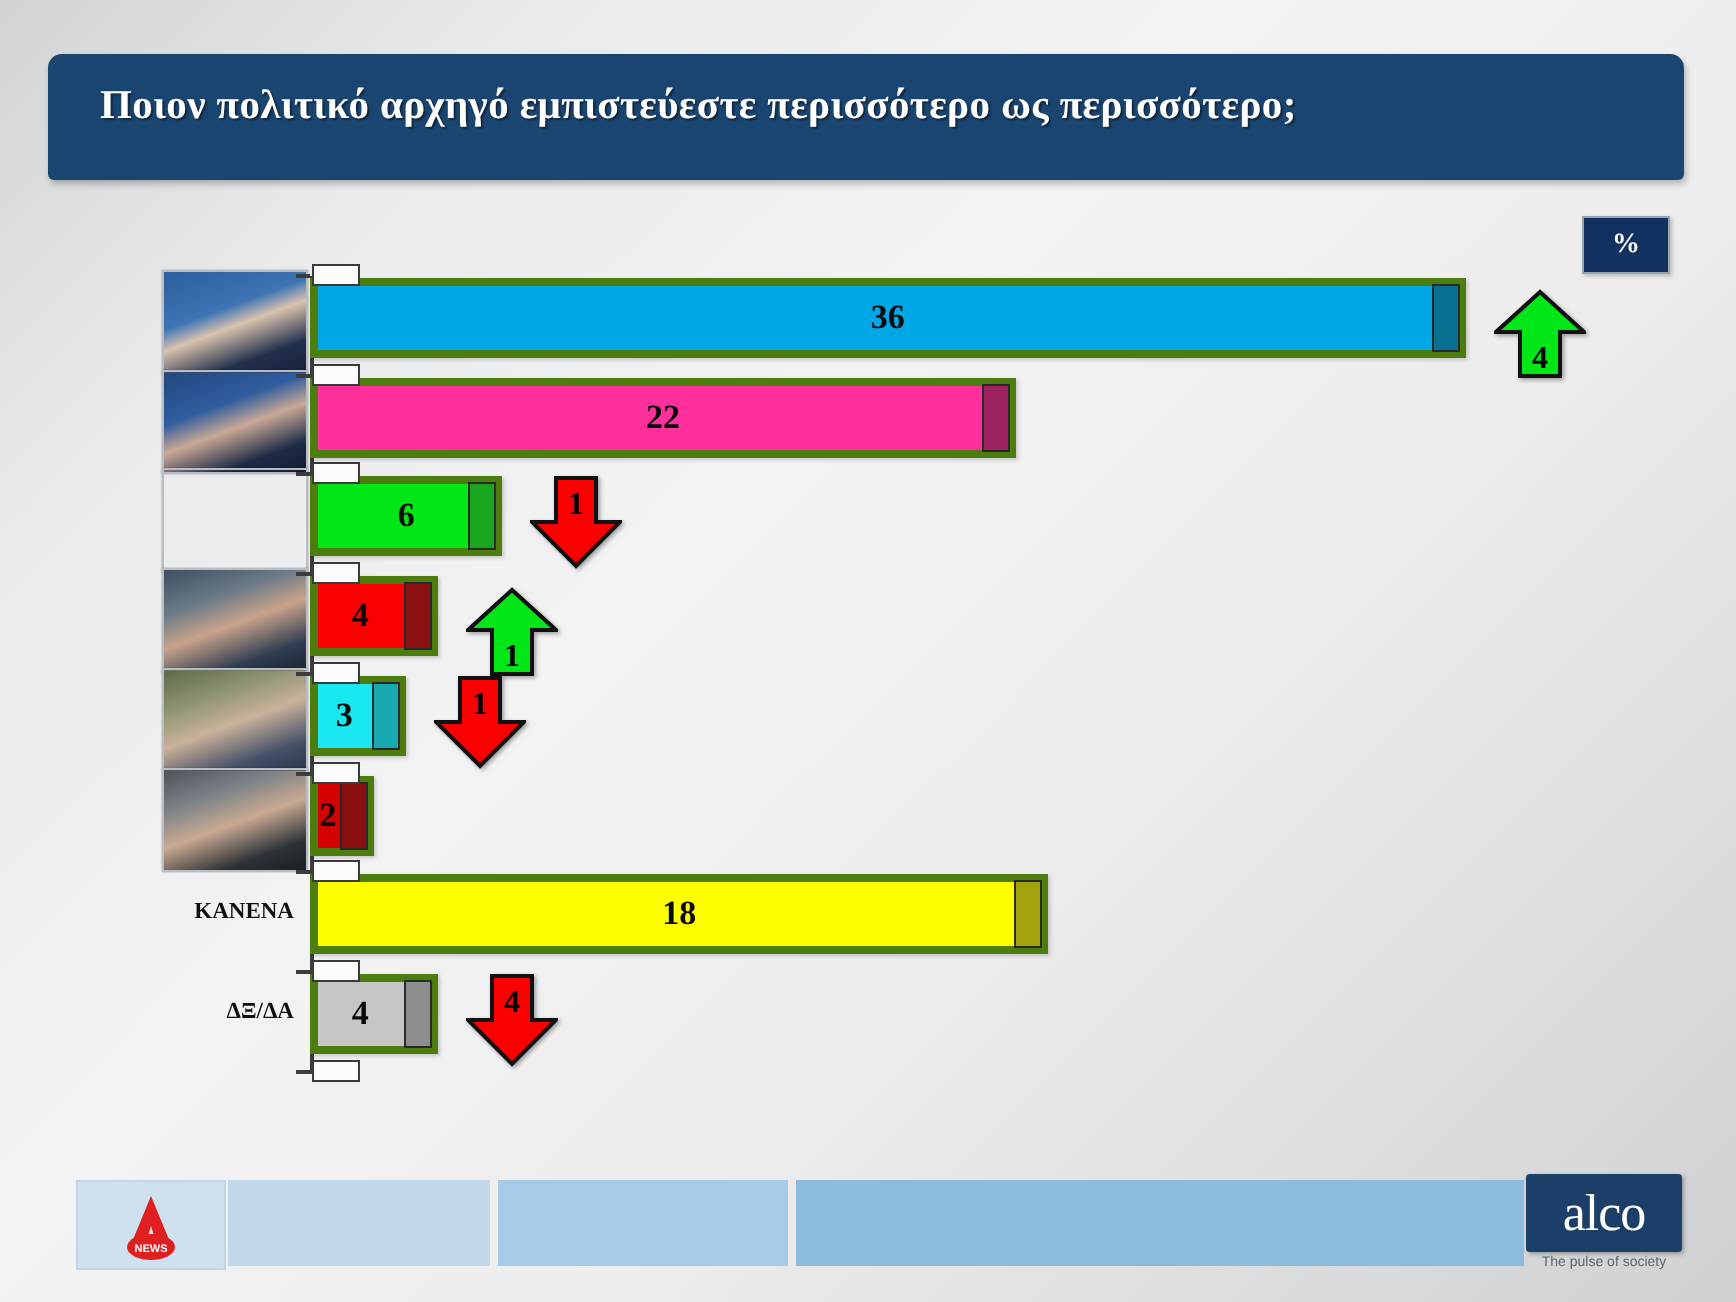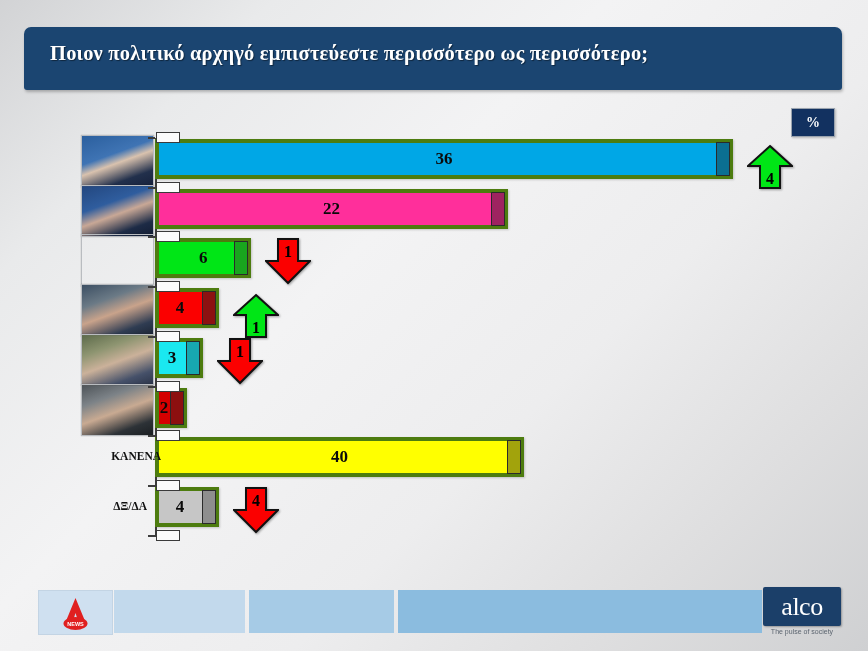--- a/index.html
+++ b/index.html
@@ -162,21 +162,21 @@
       <div class="bar" style="left: 155px; top: 337.8px; width: 48.15px; height: 40px; background: rgb(26, 232, 240);">
         <div class="cap" style="width: 14px; background: rgb(23, 168, 176);"></div>
         <span class="val" style="margin-right: 14px;">3</span>
       </div>
       <div class="bar" style="left: 155px; top: 387.5px; width: 32.1px; height: 40px; background: rgb(213, 0, 0);">
         <div class="cap" style="width: 14px; background: rgb(140, 15, 15);"></div>
         <span class="val" style="margin-right: 14px;">2</span>
       </div>
       <div class="bar" style="left: 155px; top: 437.2px; width: 369.15px; height: 40px; background: rgb(255, 255, 0);">
         <div class="cap" style="width: 14px; background: rgb(162, 163, 12);"></div>
-        <span class="val">40</span>
+        <span class="val">18</span>
       </div>
       <div class="bar" style="left: 155px; top: 486.9px; width: 64.2px; height: 40px; background: rgb(198, 198, 198);">
         <div class="cap" style="width: 14px; background: rgb(142, 142, 142);"></div>
         <span class="val" style="margin-right: 14px;">4</span>
       </div>
     </div>
 <div class="axis-tick" style="top: 137px;"></div>
     <div class="axis-notch" style="top: 132px;"></div>
     <div class="arrow" style="left: 746.8px; top: 143px;">
       <svg viewBox="0 0 46 48">
@@ -207,21 +207,21 @@
     <div class="arrow" style="left: 217.15px; top: 335.8px;">
       <svg viewBox="0 0 46 48">
         <path d="M13 2 L33 2 L33 24 L45 24 L23 46 L1 24 L13 24 Z" fill="#fb0000" stroke="#111" stroke-width="2"></path>
         <text class="atxt" x="23" y="20" text-anchor="middle">1</text>
       </svg>
     </div>
     <div class="axis-tick" style="top: 385.5px;"></div>
     <div class="axis-notch" style="top: 380.5px;"></div>
     <div class="axis-tick" style="top: 435.2px;"></div>
     <div class="axis-notch" style="top: 430.2px;"></div>
-    <div class="cat-label" style="left: 76px; width: 85px; top: 450.2px;">ΚΑΝΕΝΑ</div>
+    <div class="cat-label" style="left: 62px; width: 85px; top: 450.2px;">ΚΑΝΕΝΑ</div>
     <div class="axis-tick" style="top: 484.9px;"></div>
     <div class="axis-notch" style="top: 479.9px;"></div>
     <div class="cat-label" style="left: 62px; width: 85px; top: 499.9px;">ΔΞ/ΔΑ</div>
     <div class="arrow" style="left: 233.2px; top: 484.9px;">
       <svg viewBox="0 0 46 48">
         <path d="M13 2 L33 2 L33 24 L45 24 L23 46 L1 24 L13 24 Z" fill="#fb0000" stroke="#111" stroke-width="2"></path>
         <text class="atxt" x="23" y="20" text-anchor="middle">4</text>
       </svg>
     </div>
     <div class="axis-tick" style="top: 534.6px;"></div>

